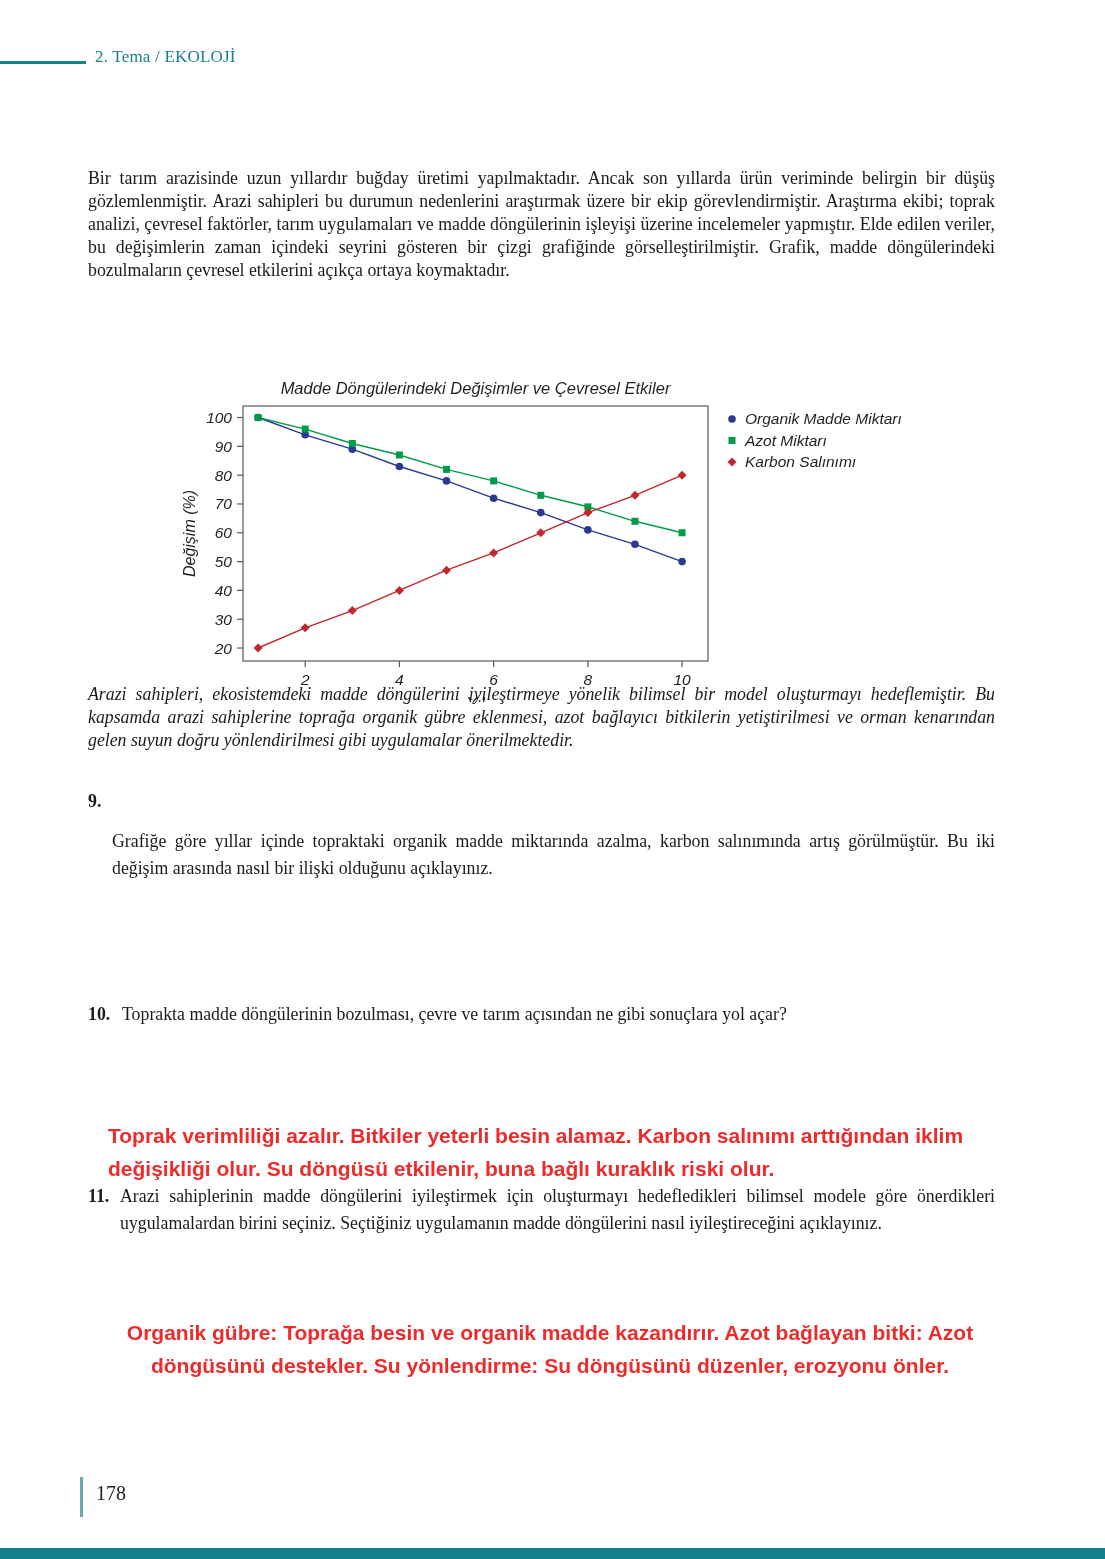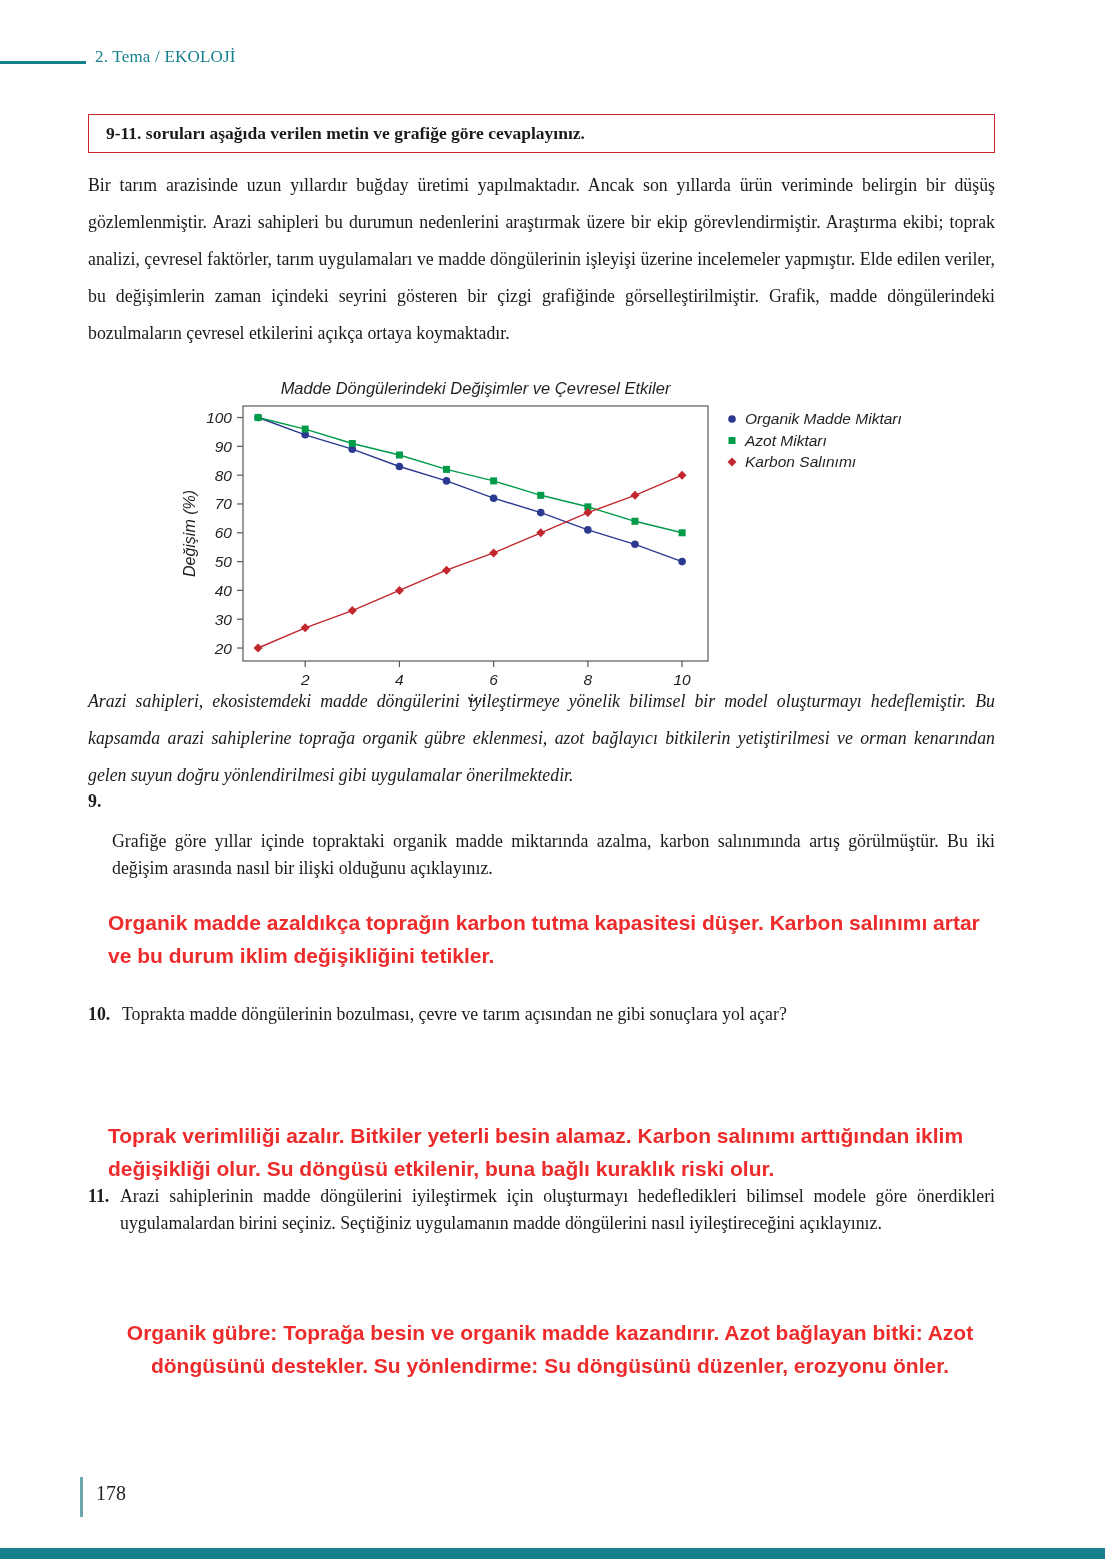--- a/index.html
+++ b/index.html
@@ -28,21 +28,21 @@
   }
   .instruction-box{
     position:absolute;left:88px;top:114px;width:907px;
     border:1.5px solid var(--box-red);
     padding:8px 17px;
     font-weight:bold;font-size:17.5px;
     background:#fff;
   }
   .body-par{
     position:absolute;left:88px;width:907px;
-    font-size:17.8px;line-height:37px;text-align:justify;
+    font-size:17.8px;line-height:23px;text-align:justify;
   }
   .intro-par{top:167px;}
   .middle-par{top:683px;font-style:italic;}
   .chart-wrap{
     position:absolute;left:138px;top:334px;width:880px;height:322px;margin-top:46px;
   }
   .question{
     position:absolute;left:88px;width:907px;
     font-size:17.8px;line-height:27px;text-align:justify;
   }
@@ -74,23 +74,20 @@
   svg text{fill:#231f20;}
 </style>
 </head>
 <body>
 
 <div class="page">
 
   <div class="header-rule"></div>
   <div class="theme-label">2. Tema / EKOLOJİ</div>
 
-  <div class="instruction-box">
-    <span>9-11. soruları aşağıda verilen metin ve grafiğe göre cevaplayınız.</span>
-  </div>
 
   <div class="body-par intro-par">Bir tarım arazisinde uzun yıllardır buğday üretimi yapılmaktadır. Ancak son yıllarda ürün veriminde belirgin bir düşüş gözlemlenmiştir. Arazi sahipleri bu durumun nedenlerini araştırmak üzere bir ekip görevlendirmiştir. Araştırma ekibi; toprak analizi, çevresel faktörler, tarım uygulamaları ve madde döngülerinin işleyişi üzerine incelemeler yapmıştır. Elde edilen veriler, bu değişimlerin zaman içindeki seyrini gösteren bir çizgi grafiğinde görselleştirilmiştir. Grafik, madde döngülerindeki bozulmaların çevresel etkilerini açıkça ortaya koymaktadır.</div>
 
   <div class="chart-wrap"><svg width="880" height="322" viewBox="0 0 880 322" xmlns="http://www.w3.org/2000/svg">
         <text x="337.5" y="14" text-anchor="middle" font-family="Liberation Sans, sans-serif" font-style="italic" font-size="16.5">Madde Döngülerindeki Değişimler ve Çevresel Etkiler</text>
         <rect x="105" y="26" width="465" height="255" fill="none" stroke="#58595b" stroke-width="1.2"></rect>
         <line x1="99" y1="268.0338983050848" x2="105" y2="268.0338983050848" stroke="#58595b" stroke-width="1.2"></line>
         <text x="94" y="273.5338983050848" text-anchor="end" font-family="Liberation Sans, sans-serif" font-style="italic" font-size="15.5">20</text>
         <line x1="99" y1="239.22033898305082" x2="105" y2="239.22033898305082" stroke="#58595b" stroke-width="1.2"></line>
         <text x="94" y="244.72033898305082" text-anchor="end" font-family="Liberation Sans, sans-serif" font-style="italic" font-size="15.5">30</text>
@@ -160,21 +157,20 @@
         <path d="M 594 77.5 L 598.5 82 L 594 86.5 L 589.5 82 Z" fill="#c1272d"></path>
         <text x="607" y="87" font-family="Liberation Sans, sans-serif" font-style="italic" font-size="15.5">Karbon Salınımı</text>
       </svg></div>
 
   <div class="body-par middle-par">Arazi sahipleri, ekosistemdeki madde döngülerini iyileştirmeye yönelik bilimsel bir model oluşturmayı hedeflemiştir. Bu kapsamda arazi sahiplerine toprağa organik gübre eklenmesi, azot bağlayıcı bitkilerin yetiştirilmesi ve orman kenarından gelen suyun doğru yönlendirilmesi gibi uygulamalar önerilmektedir.</div>
 
   <div class="question q9">
     <span class="qnum">9.</span>
     <div class="qtext">Grafiğe göre yıllar içinde topraktaki organik madde miktarında azalma, karbon salınımında artış görülmüştür. Bu iki değişim arasında nasıl bir ilişki olduğunu açıklayınız.</div>
   </div>
-  <div class="answer a9">Organik madde azaldıkça toprağın karbon tutma kapasitesi düşer. Karbon salınımı artar ve bu durum iklim değişikliğini tetikler.</div>
 
   <div class="question q10">
     <span class="qnum">10.</span>
     <div class="qtext">Toprakta madde döngülerinin bozulması, çevre ve tarım açısından ne gibi sonuçlara yol açar?</div>
   </div>
   <div class="answer a10">Toprak verimliliği azalır. Bitkiler yeterli besin alamaz. Karbon salınımı arttığından iklim değişikliği olur. Su döngüsü etkilenir, buna bağlı kuraklık riski olur.</div>
 
   <div class="question q11">
     <span class="qnum">11.</span>
     <div class="qtext">Arazi sahiplerinin madde döngülerini iyileştirmek için oluşturmayı hedefledikleri bilimsel modele göre önerdikleri uygulamalardan birini seçiniz. Seçtiğiniz uygulamanın madde döngülerini nasıl iyileştireceğini açıklayınız.</div>

